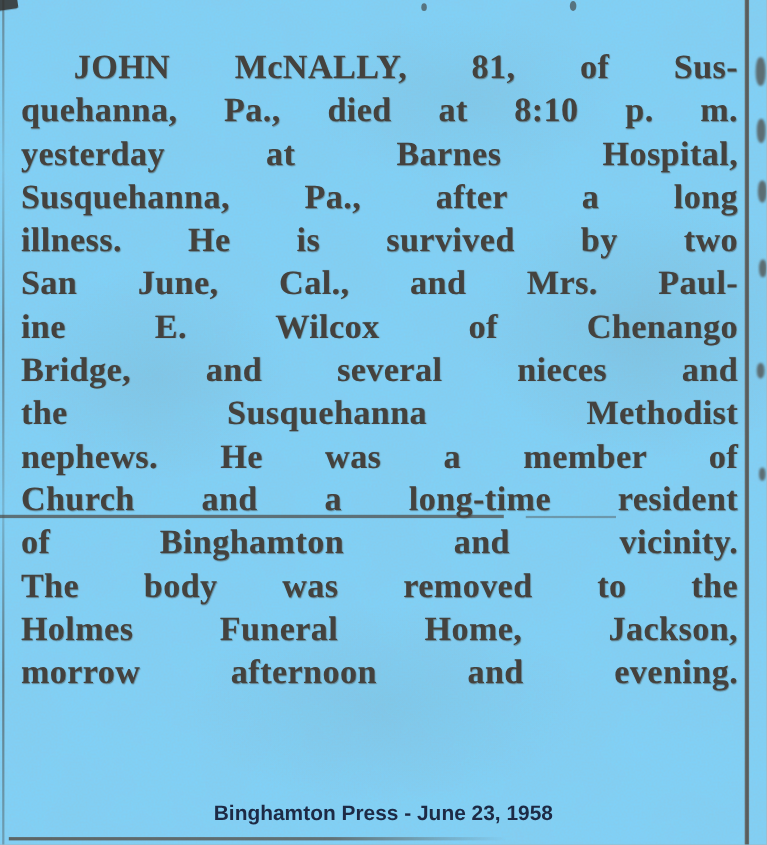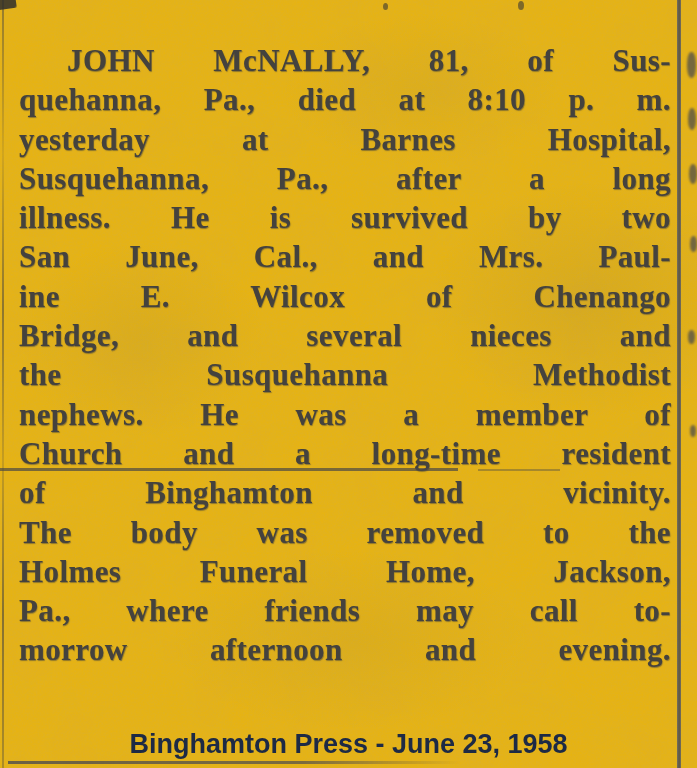--- a/index.html
+++ b/index.html
@@ -1,20 +1,20 @@
 <!DOCTYPE html>
 <html><head>
 <meta charset="utf-8">
 <style>
   html, body { margin: 0; padding: 0; background: #b0afac; }
   .page {
     position: relative;
     width: 697px;
     height: 768px;
-    background: #eab308;
+    background: #7dd3fc;
     overflow: hidden;
     font-family: "Liberation Serif", serif;
   }
   .noise-svg { position: absolute; left: 0; top: 0; pointer-events: none; }
   .smudges {
     position: absolute; left: 0; top: 0; width: 697px; height: 768px;
     background:
       radial-gradient(ellipse 230px 170px at 590px 300px, rgba(105,100,92,0.11), rgba(105,100,92,0) 70%),
       radial-gradient(ellipse 180px 140px at 140px 340px, rgba(110,105,96,0.09), rgba(110,105,96,0) 70%),
       radial-gradient(ellipse 260px 130px at 350px 640px, rgba(108,104,96,0.08), rgba(108,104,96,0) 70%),
@@ -35,21 +35,21 @@
     text-align: justify;
     text-align-last: justify;
     overflow: visible;
   }
   .nl.first { padding-left: 48px; }
   .caption {
     position: absolute; top: 729px; left: 0; width: 100%;
     text-align: center;
     font-family: "Liberation Sans", sans-serif;
     font-weight: 600;
-    font-size: 27px;
+    font-size: 19px;
     color: #1d2a45;
   }
   .rule-right {
     position: absolute; top: 0; left: 677px; width: 4px; height: 768px;
     background: linear-gradient(90deg, #6b6965, #4e4c48 55%, #6b6965);
     opacity: 0.9;
     filter: blur(0.3px);
   }
   .hairline-left {
     position: absolute; top: 0; left: 2px; width: 2px; height: 768px;
@@ -121,21 +121,20 @@
     <div class="nl">illness. He is survived by two</div>
     <div class="nl">San June, Cal., and Mrs. Paul-</div>
     <div class="nl">ine E. Wilcox of Chenango</div>
     <div class="nl">Bridge, and several nieces and</div>
     <div class="nl">the Susquehanna Methodist</div>
     <div class="nl">nephews. He was a member of</div>
     <div class="nl">Church and a long-time resident</div>
     <div class="nl">of Binghamton and vicinity.</div>
     <div class="nl">The body was removed to the</div>
     <div class="nl">Holmes Funeral Home, Jackson,</div>
-    <div class="nl">Pa., where friends may call to-</div>
     <div class="nl">morrow afternoon and evening.</div>
   </div>
 
   <div class="strike"></div>
   <div class="strike-dash"></div>
 
   <div class="caption">Binghamton Press - June 23, 1958</div>
 
   <div class="rule-right"></div>
   <div class="hairline-left"></div>

